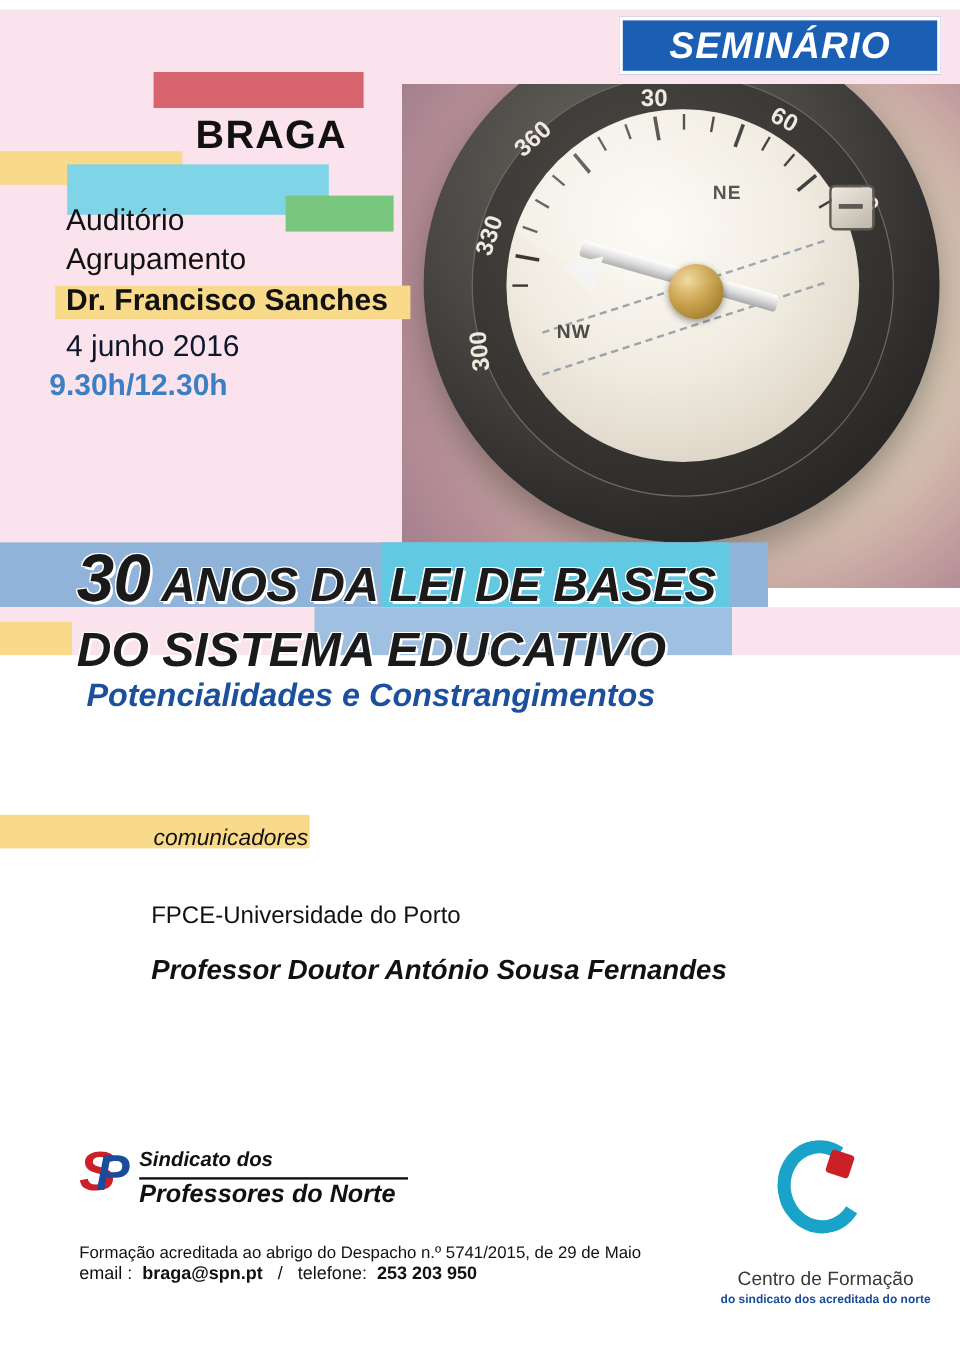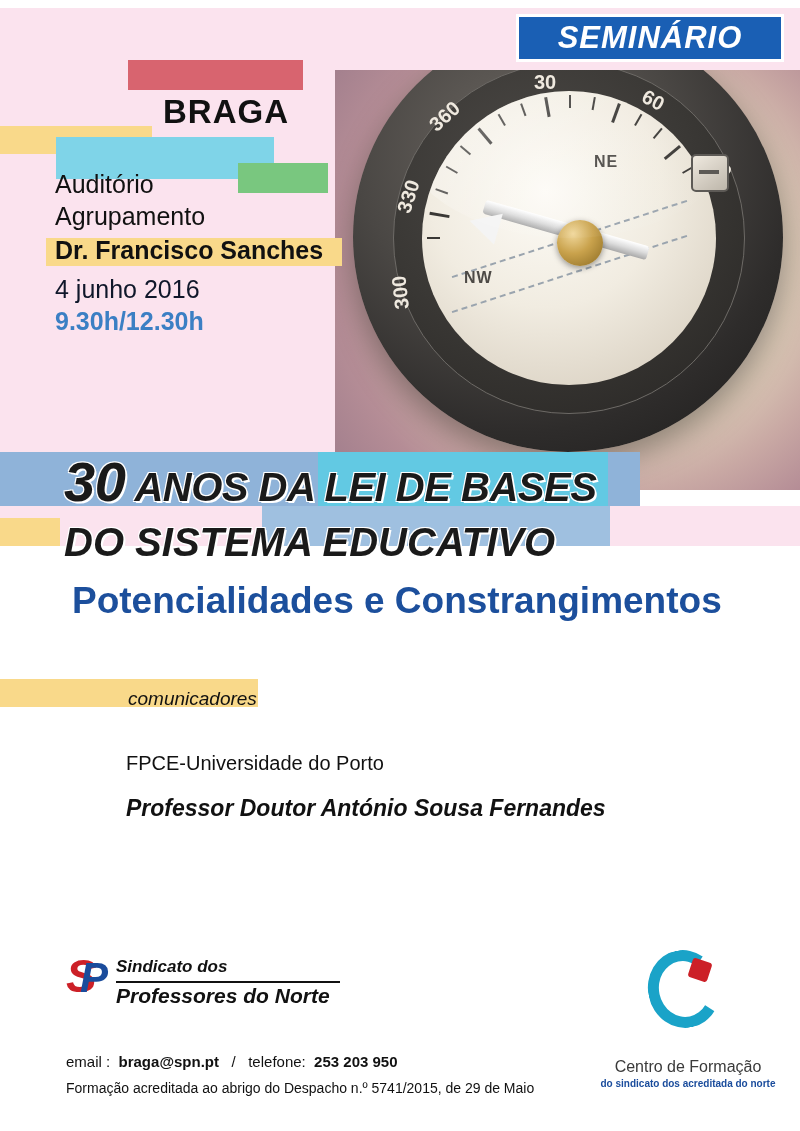--- a/index.html
+++ b/index.html
@@ -232,21 +232,21 @@
     color: #111111;
   }
   .date {
     position: absolute;
     left: 55px; top: 275px;
     font-size: 25px;
     color: #0f172a;
   }
   .hours {
     position: absolute;
-    left: 55px; top: 307px;
+    left: 41px; top: 307px;
     font-size: 25px;
     color: #3b7fc4;
     font-weight: bold;
   }
 
   
   .mid-blue-wide {
     position: absolute;
     left: 0; top: 452px;
     width: 640px; height: 54px;
@@ -304,23 +304,24 @@
     left: 64px; top: 520px;
     font-size: 40px;
     font-weight: bold;
     font-style: italic;
     color: #1a1a1a;
     text-shadow: 2px 2px 0 #ffffff, -1px -1px 0 #ffffff, 1px -1px 0 #ffffff, -1px 1px 0 #ffffff;
     white-space: nowrap;
   }
   .subtitle {
     position: absolute;
-    left: 72px; top: 580px;
-    font-size: 37px;
-    font-weight: bold;
+    left: 72px; top: 564px;
+    font-size: 27px;
+    font-weight: bold;
+    font-style: italic;
     color: #1c4f9c;
     white-space: nowrap;
   }
 
   
   .spk-yellow {
     position: absolute;
     left: 0; top: 679px;
     width: 258px; height: 28px;
     background: #f9d98a;
@@ -417,21 +418,21 @@
   }
   .contact-row {
     position: absolute;
     left: 66px; top: 1053px;
     font-size: 15px;
     color: #111111;
   }
   .contact-row b { color: #111111; }
   .accred {
     position: absolute;
-    left: 66px; top: 1080px;
+    left: 66px; top: 1035px;
     font-size: 14px;
     color: #111111;
   }
 
   .cf-logo {
     position: absolute;
     left: 648px; top: 950px;
     width: 72px; height: 88px;
   }
   .cf-c {

